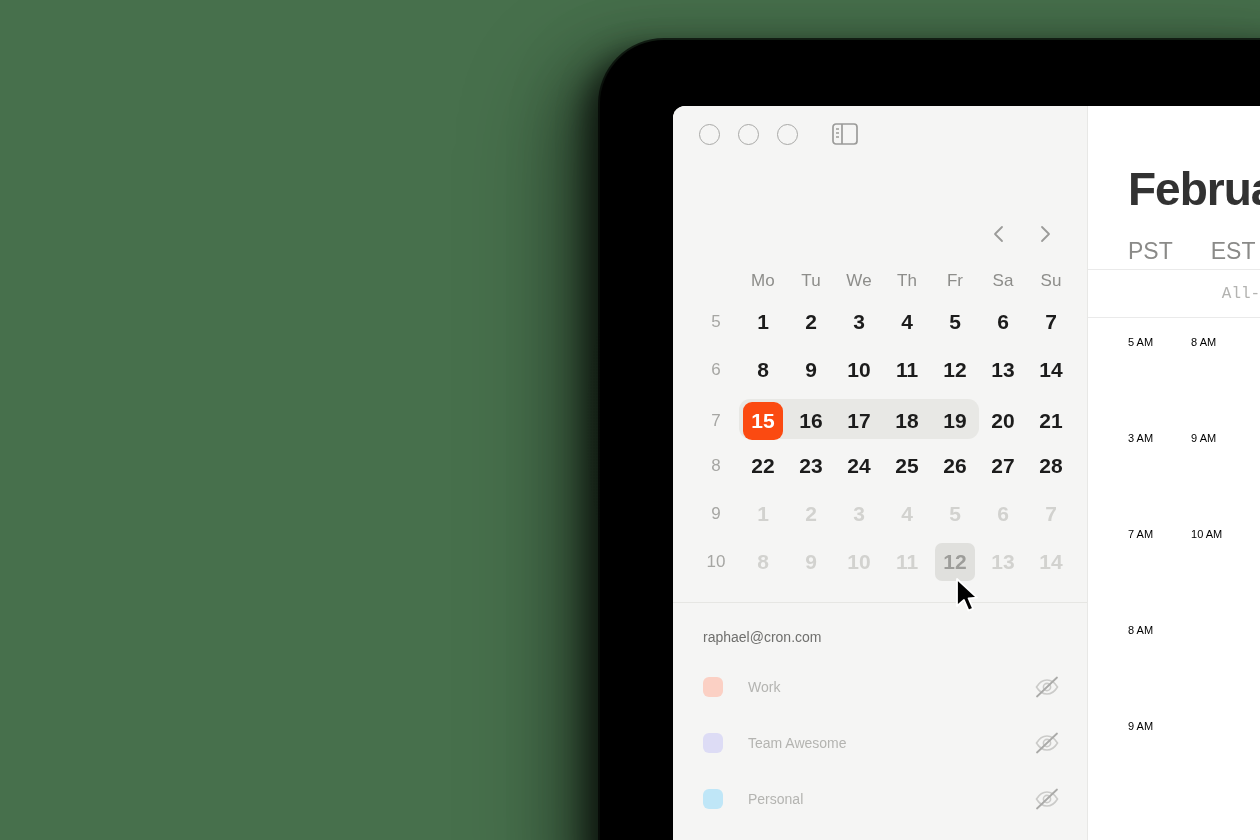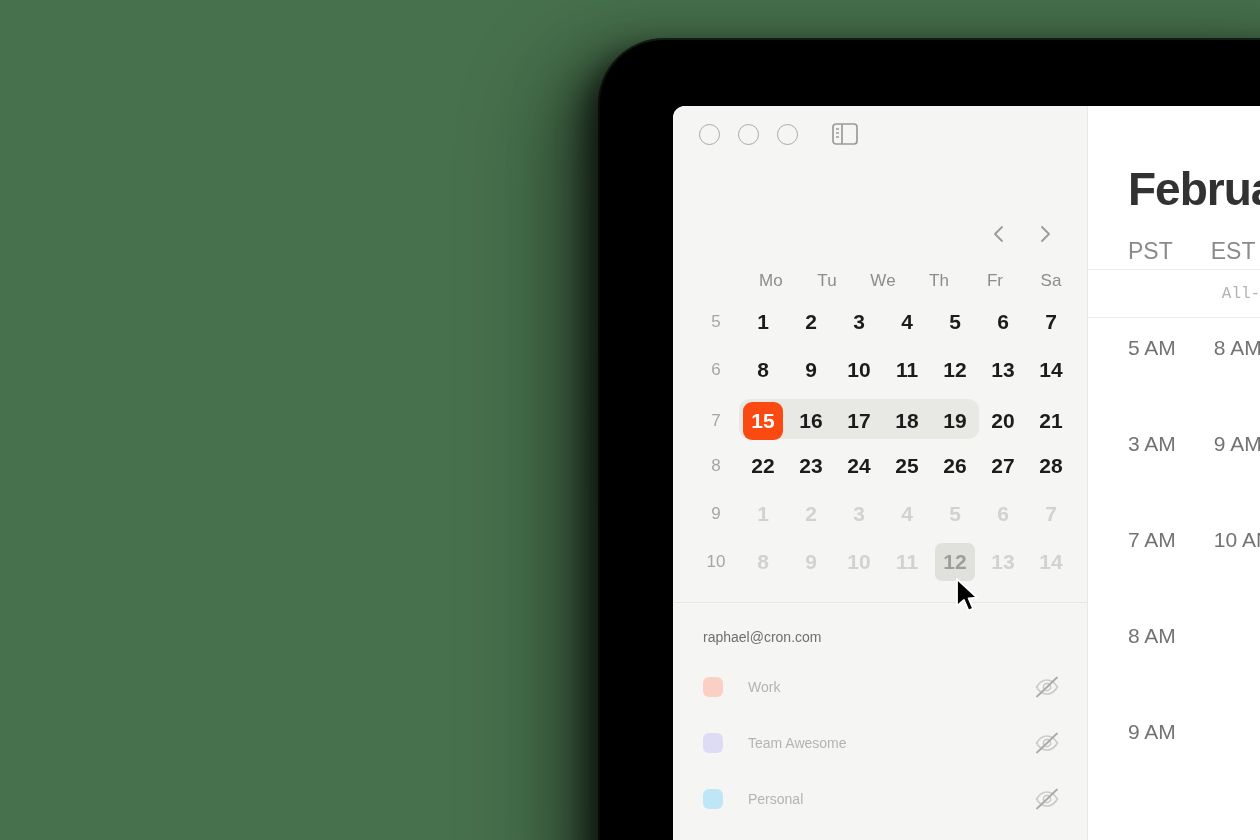--- a/index.html
+++ b/index.html
@@ -116,21 +116,21 @@
 
   
   .mini-cal {
     padding: 6px 24px 0 20px;
   }
   .dow-row, .week-row {
     display: grid;
     grid-template-columns: 46px repeat(7, 48px);
     align-items: center;
   }
-  .dow-row { height: 34px; gap: 8px; }
+  .dow-row { height: 34px; }
   .dow {
     text-align: center;
     font-size: 17px;
     color: #8d8d8a;
     letter-spacing: .1px;
   }
   .week-row { height: 48px; position: relative; }
   .wk {
     text-align: center;
     font-size: 17px;
@@ -250,22 +250,22 @@
     white-space: nowrap;
   }
   .time-grid { position: relative; padding-top: 18px; }
   .time-row {
     display: flex;
     gap: 38px;
     padding-left: 40px;
     height: 96px;
   }
   .time-lbl {
-    font-size: 21px;
-    color: #737373;
+    font-size: 11px;
+    color: #000000;
     white-space: nowrap;
   }
 
   
   #cursor {
     position: absolute;
     left: 955px;
     top: 578px;
     width: 26px;
     height: 38px;

